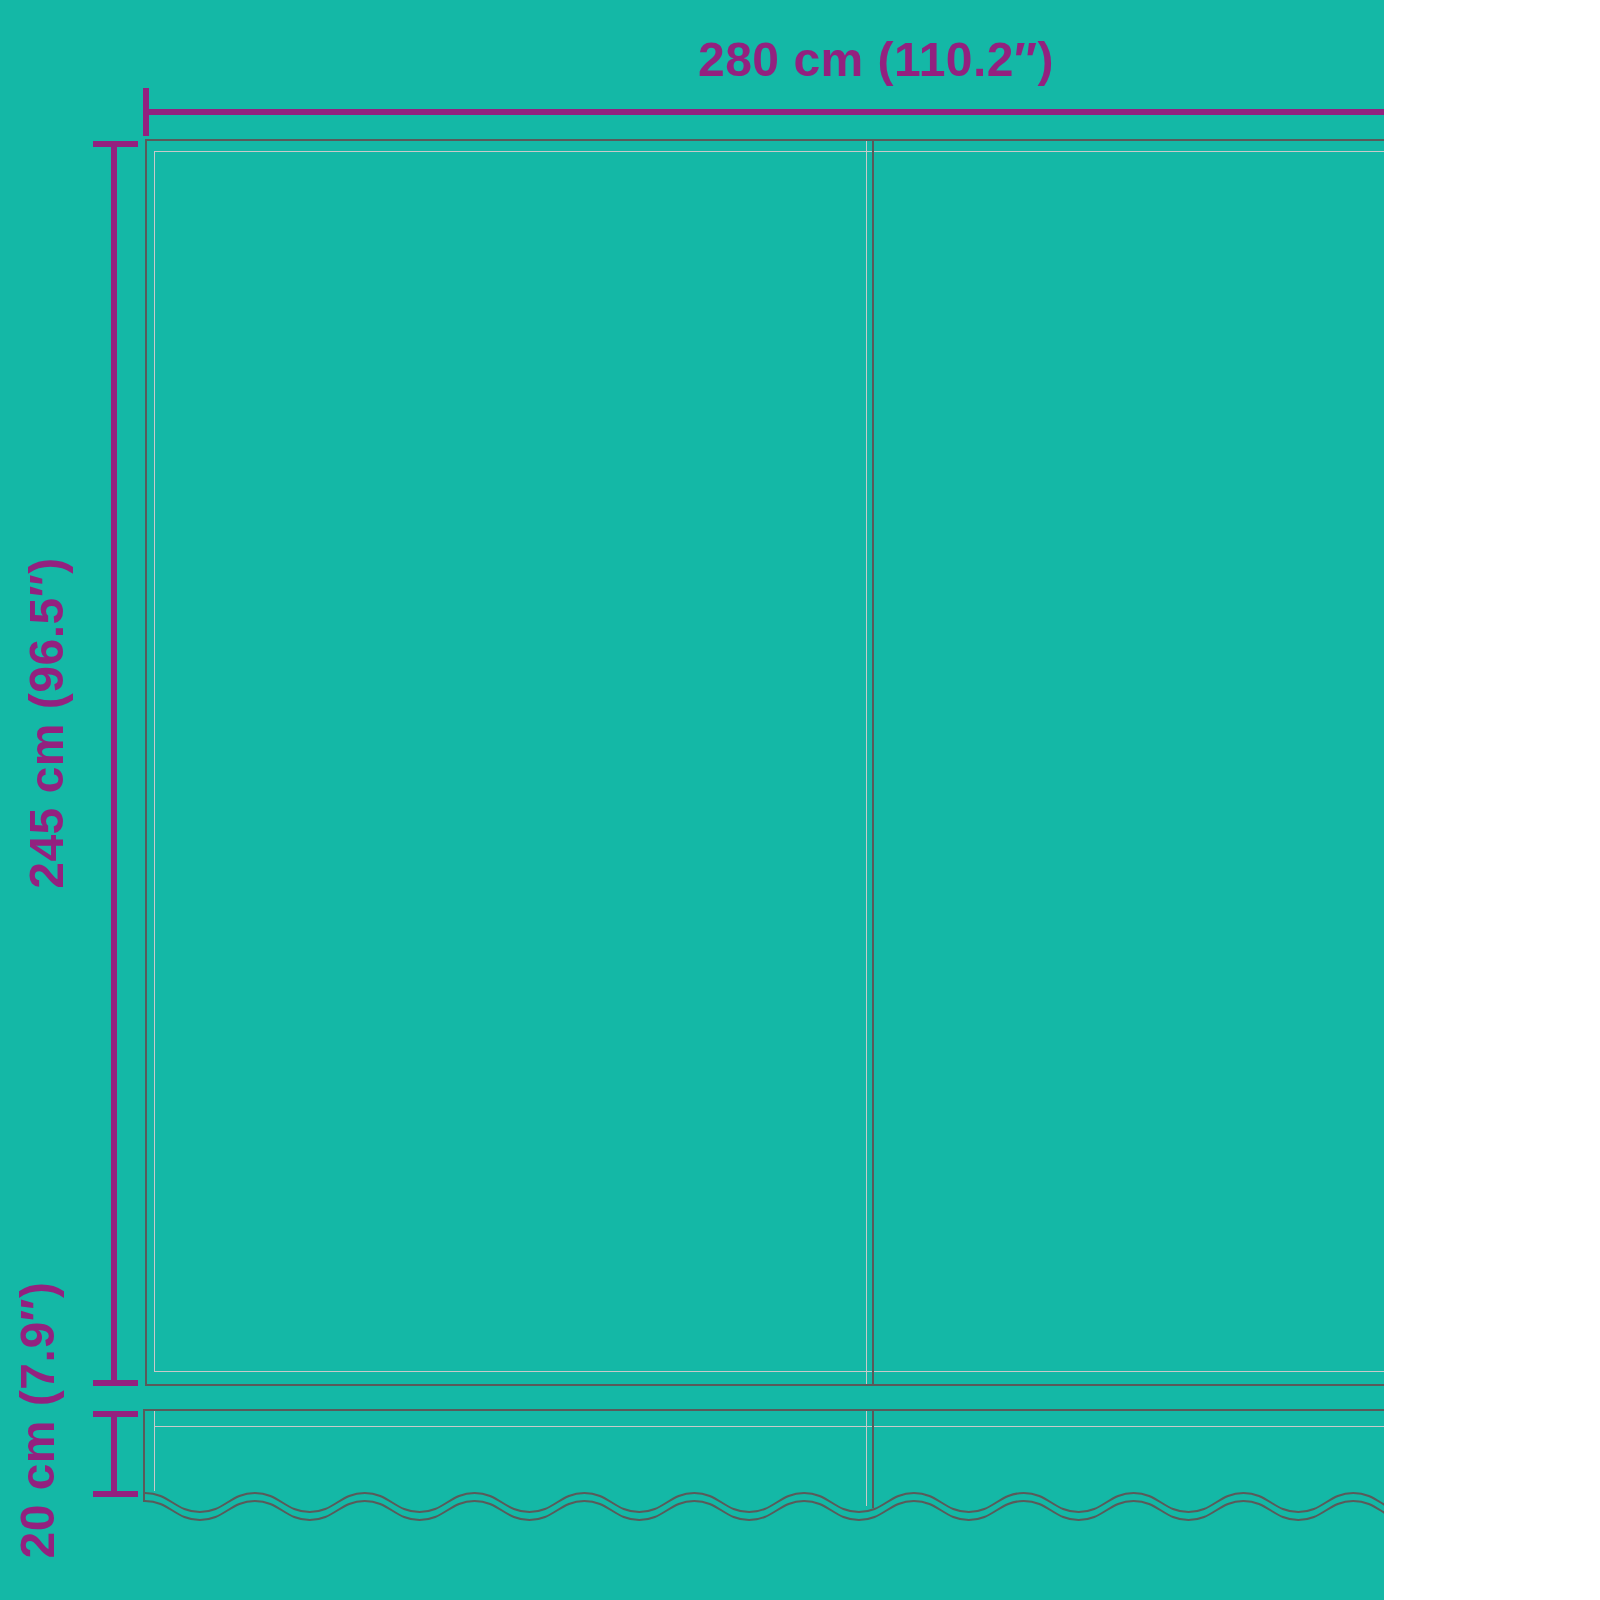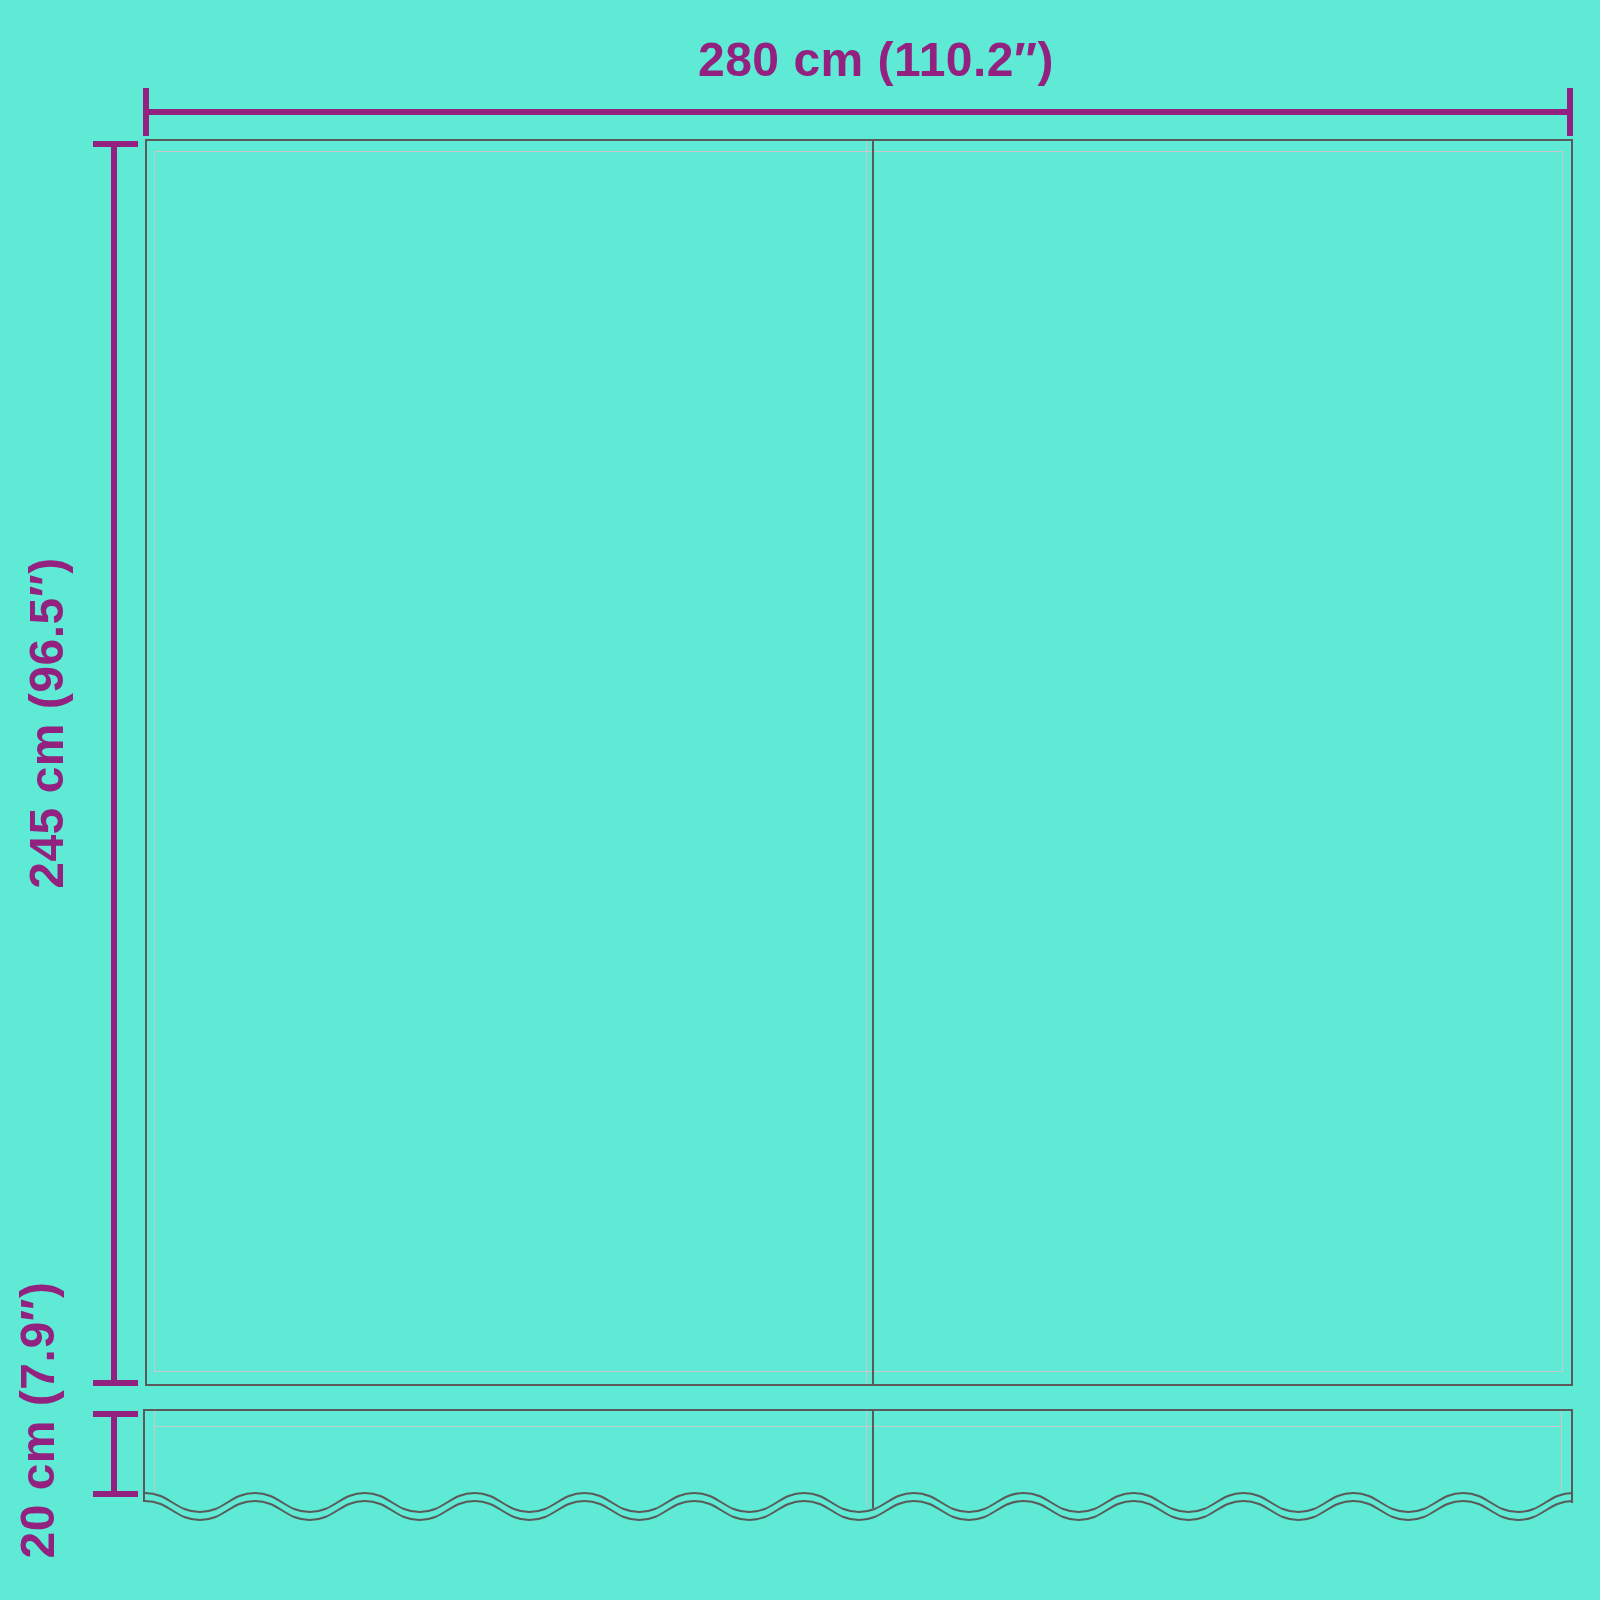--- a/index.html
+++ b/index.html
@@ -1,20 +1,20 @@
 <!DOCTYPE html>
 <html><head>
 <meta charset="utf-8">
 <style>
   html, body { margin: 0; padding: 0; background: #ffffff; }
   .stage {
     position: relative;
-    width: 1600px;
+    width: 1384px;
     height: 1600px;
-    background: #5eead4;
+    background: #14b8a6;
     overflow: hidden;
     font-family: "Liberation Sans", sans-serif;
   }
   
   .dim {
     position: absolute;
     background: #93217F;
   }
   
   .dim-label {

